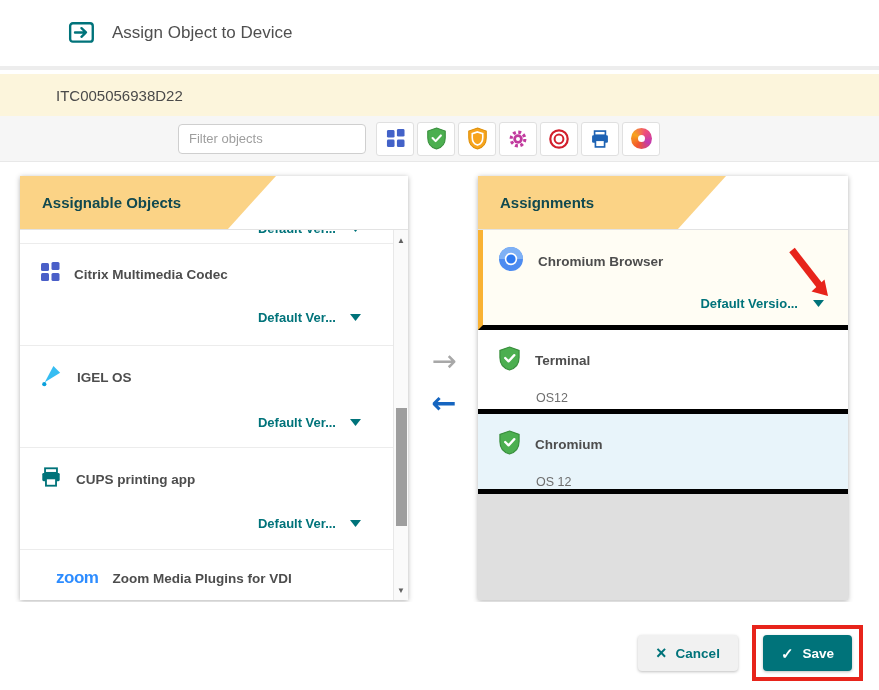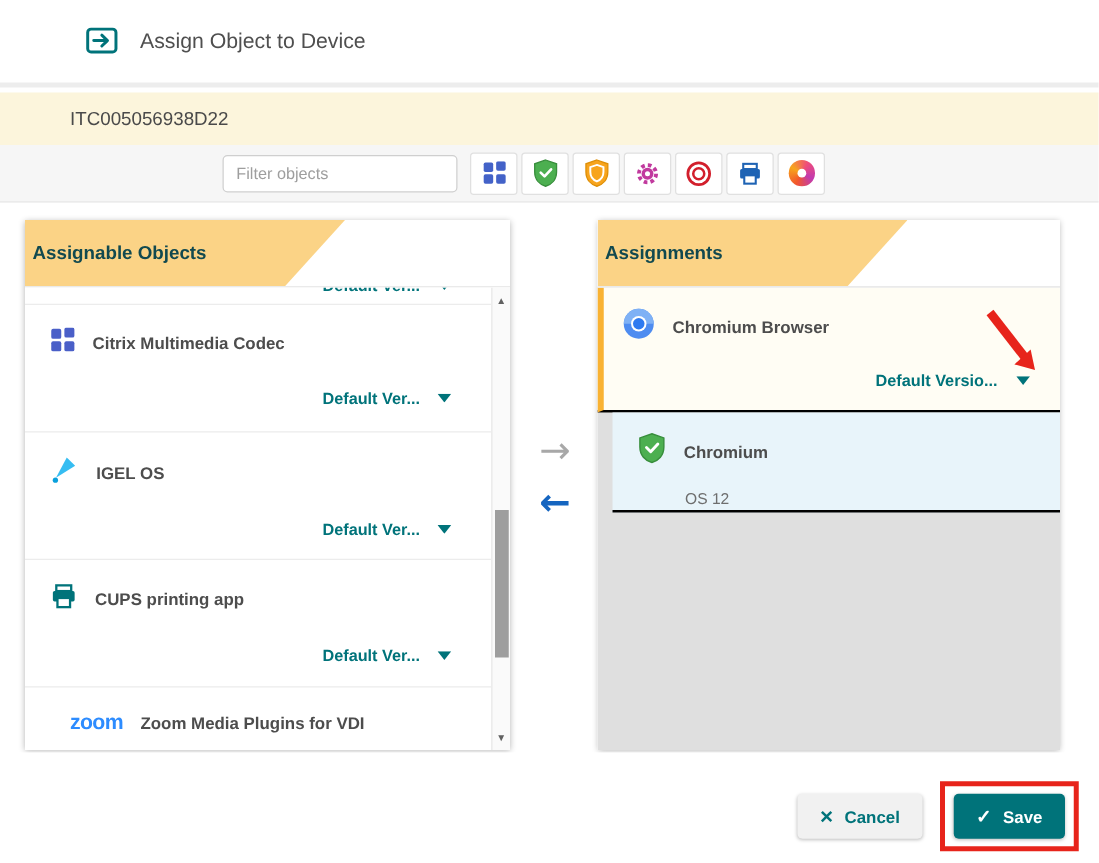--- a/index.html
+++ b/index.html
@@ -36,21 +36,21 @@
     display:flex; align-items:center; justify-content:center; }
   .swirl i { width:7px; height:7px; border-radius:50%; background:#fff; }
 
   
   .panel { position:absolute; top:176px; height:424px; background:#fff;
     box-shadow:0 1px 5px rgba(0,0,0,.3); overflow:hidden; }
   .panel-left  { left:20px;  width:388px; }
   .panel-right { left:478px; width:370px; }
   .panel-header { position:relative; height:54px; background:#fff; border-bottom:1px solid #e3e3e3; }
   .tab { position:absolute; left:0; top:0; height:100%; background:#fbd386;
-    display:flex; align-items:center; padding-left:6px;
+    display:flex; align-items:center; padding-left:22px;
     font-size:15px; font-weight:bold; color:#11494f;
     clip-path: polygon(0 0, 100% 0, calc(100% - 48px) 100%, 0 100%); }
   .panel-left  .tab { width:256px; }
   .panel-right .tab { width:248px; }
 
   
   .list { position:relative; height:370px; background:#fff; overflow:hidden; padding-right:15px; }
   .obj-item { padding:18px 14px 12px 20px; border-bottom:1px solid #ececec; height:102px; cursor:pointer; }
   .obj-item.partial { height:14px; padding:0 14px 0 20px; overflow:hidden; }
   .obj-item.partial .obj-version { margin-top:-9px; }
@@ -72,25 +72,25 @@
   
   .transfer { position:absolute; left:416px; top:346px; width:56px;
     display:flex; flex-direction:column; align-items:center; gap:12px; }
   .arrow-btn { background:none; border:none; font-size:30px; line-height:1; cursor:pointer;
     font-family:"DejaVu Sans",sans-serif; }
   .arrow-right { color:#a8a8a8; }
   .arrow-left { color:#1565c0; font-weight:bold; }
 
   
   .assign-list { height:370px; background:#dfdfdf; }
-  .assign-item { background:#fff; border-bottom:2px solid #000000; padding:16px 16px 12px 20px; cursor:pointer; }
+  .assign-item { background:#fff; border-bottom:5px solid #000000; padding:16px 16px 12px 20px; cursor:pointer; }
   .assign-item.app-selected { background:#fffdf4; border-left:5px solid #f9b233; padding-left:15px; height:100px; }
   .assign-item.app-selected .obj-version { margin-top:20px; padding-right:8px;gap:15px; }
   .assign-item.t2 { height:84px; }
-  .assign-item.row-selected { background:#e8f4fa; height:80px;margin-left:12px; }
+  .assign-item.row-selected { background:#e8f4fa; height:80px; }
   .assign-os { margin:16px 0 0 38px; font-size:12.5px; color:#6e6e6e; }
 
   
   .footer { position:absolute; left:0; right:0; bottom:0; height:88px;
     display:flex; align-items:center; justify-content:flex-end; padding:14px 16px 0 0; background:#fff; }
   .btn { display:flex; align-items:center; gap:9px; height:36px; padding:0 18px;
     border:none; border-radius:4px; font-size:13.5px; font-weight:bold; cursor:pointer;
     font-family:"Liberation Sans",sans-serif; box-shadow:0 1px 3px rgba(0,0,0,.25); }
   .btn.cancel { background:#f1f1f1; color:#00737a; }
   .btn.save { background:#00737a; color:#fff; }
@@ -286,20 +286,32 @@
           <span class="obj-label">Chromium Browser</span>
         </div>
         <div class="obj-version">
           <span>Default Versio...</span>
           <svg width="11" height="7">
               <path d="M0 0 h11 L5.5 7 Z" fill="#00737a"></path>
             </svg>
         </div>
       </div>
 
+      <div class="assign-item t2">
+        <div class="obj-main">
+          <span>
+            <svg width="23" height="25" viewBox="0 0 24 26">
+              <path d="M12 1 L22 4.5 V12 C22 19 17.5 23.5 12 25 C6.5 23.5 2 19 2 12 V4.5 Z" fill="#4caf50" stroke="#388e3c" stroke-width="1.2"></path>
+              <path d="M7.5 12.5 L11 16 L17 9.5" fill="none" stroke="#fff" stroke-width="2.4" stroke-linecap="round" stroke-linejoin="round"></path>
+            </svg>
+          </span>
+          <span class="obj-label">Terminal</span>
+        </div>
+        <div class="assign-os">OS12</div>
+      </div>
 
       <div class="assign-item row-selected">
         <div class="obj-main">
           <span>
             <svg width="23" height="25" viewBox="0 0 24 26">
               <path d="M12 1 L22 4.5 V12 C22 19 17.5 23.5 12 25 C6.5 23.5 2 19 2 12 V4.5 Z" fill="#4caf50" stroke="#388e3c" stroke-width="1.2"></path>
               <path d="M7.5 12.5 L11 16 L17 9.5" fill="none" stroke="#fff" stroke-width="2.4" stroke-linecap="round" stroke-linejoin="round"></path>
             </svg>
           </span>
           <span class="obj-label">Chromium</span>

